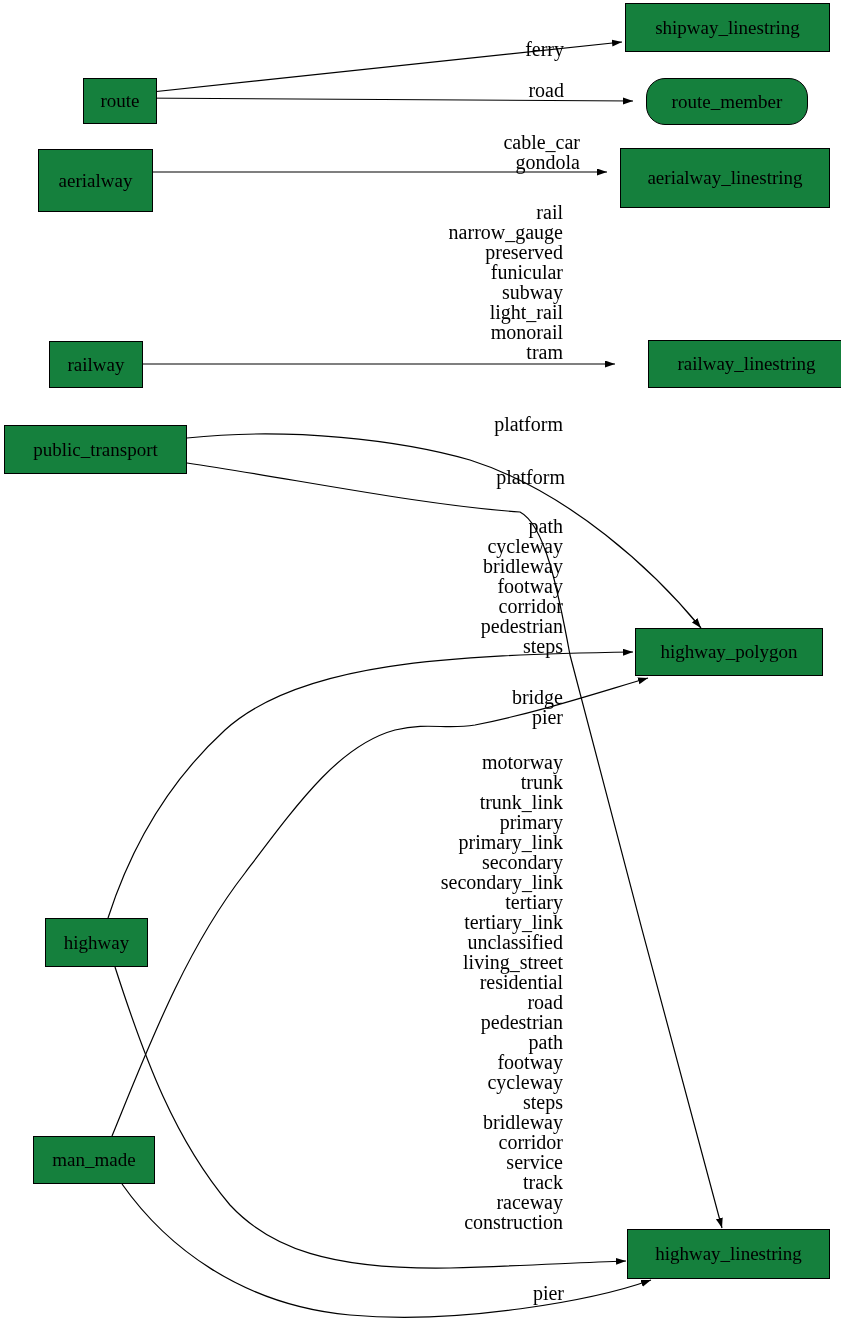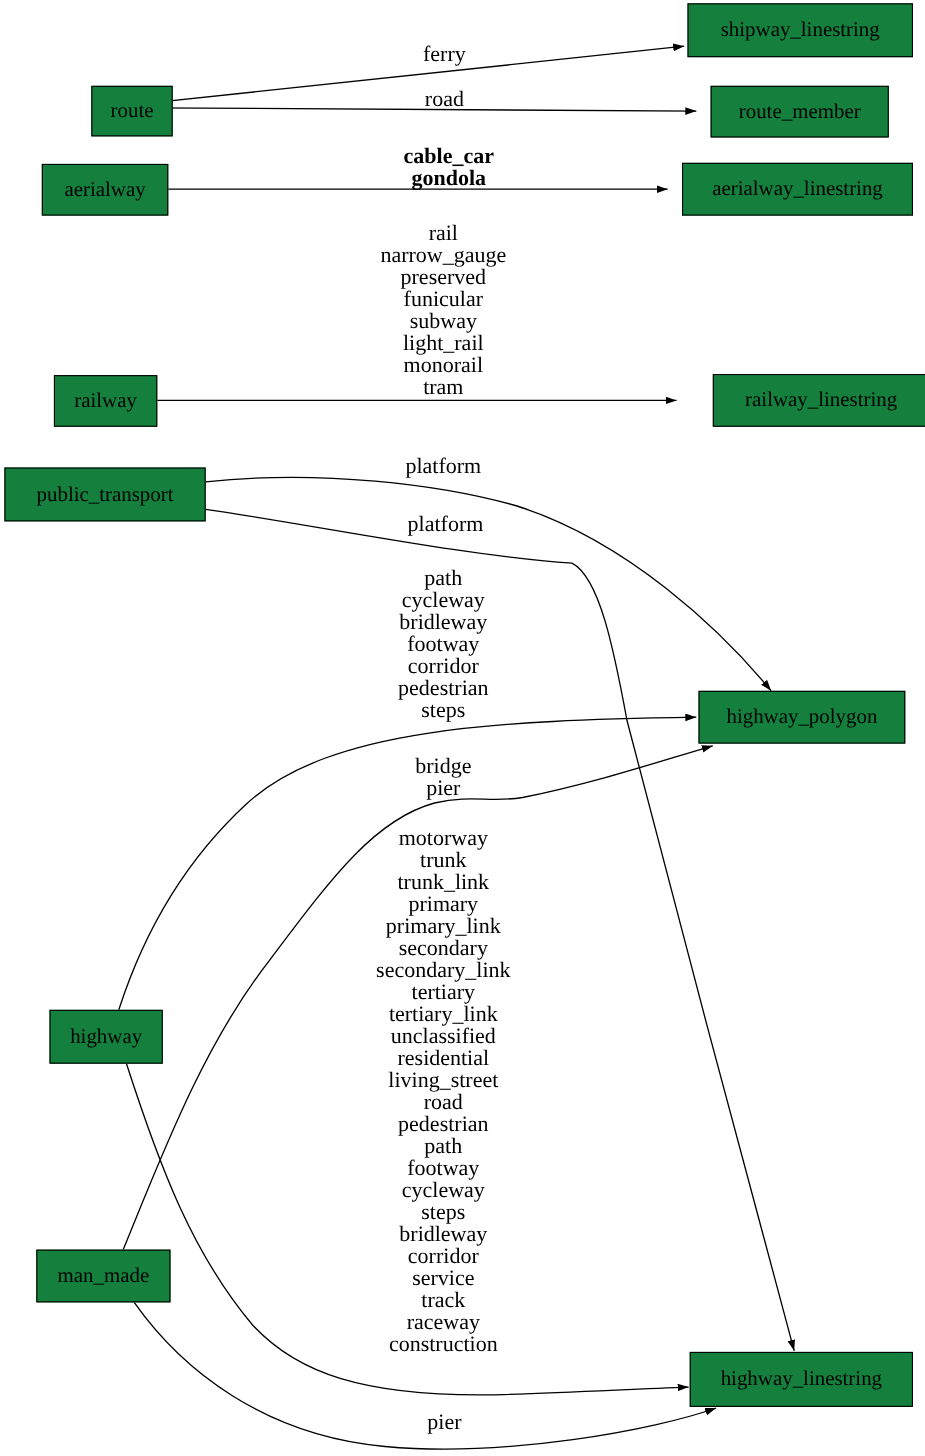--- a/index.html
+++ b/index.html
@@ -25,21 +25,21 @@
     display: flex;
     align-items: center;
     justify-content: center;
     font-size: 19px;
     line-height: 20px;
     white-space: nowrap;
   }
   .edge-label {
     position: absolute;
     width: 320px;
-    text-align: center;
+    text-align: right;
     font-size: 20px;
     line-height: 20px;
     white-space: nowrap;
     pointer-events: none;
   }
   .edge-label div { height: 20px; }
   path.edge {
     fill: none;
     stroke: #000000;
     stroke-width: 1.2;
@@ -65,62 +65,62 @@
         <path class="edge" d="M108 918 C130 850,165 785,225 730 C300 662,450 655,633 652" marker-end="url(#arrowhead)"></path>
         <path class="edge" d="M112 1136 C148 1048,185 950,245 873 C300 800,340 745,395 730 C430 722,445 730,475 725 C540 712,600 692,648 678" marker-end="url(#arrowhead)"></path>
         <path class="edge" d="M115 967 C145 1060,175 1140,230 1205 C270 1248,330 1270,450 1268 C520 1266,570 1263,626 1261" marker-end="url(#arrowhead)"></path>
         <path class="edge" d="M122 1184 C165 1245,240 1305,350 1315 C460 1325,595 1300,651 1280" marker-end="url(#arrowhead)"></path>
       </g>
   </svg>
   <div id="node-group">
       <div class="node" style="left: 59px; top: 78px; width: 74px; height: 46px; margin-left: 24px;">
         <span>route</span>
       </div>
-      <div class="node" style="left: 38px; top: 149px; width: 115px; height: 47px;">
+      <div class="node" style="left: 38px; top: 149px; width: 115px; height: 63px;">
         <span>aerialway</span>
       </div>
       <div class="node" style="left: 49px; top: 341px; width: 94px; height: 47px;">
         <span>railway</span>
       </div>
       <div class="node" style="left: 4px; top: 425px; width: 183px; height: 49px;">
         <span>public_transport</span>
       </div>
       <div class="node" style="left: 45px; top: 918px; width: 103px; height: 49px;">
         <span>highway</span>
       </div>
       <div class="node" style="left: 33px; top: 1136px; width: 122px; height: 48px;">
         <span>man_made</span>
       </div>
       <div class="node" style="left: 625px; top: 3px; width: 205px; height: 49px;">
         <span>shipway_linestring</span>
       </div>
-      <div class="node" style="left: 646px; top: 78px; width: 162px; height: 47px;">
+      <div class="node" style="left: 646px; top: 78px; width: 162px; height: 47px; border-radius: 19px;">
         <span>route_member</span>
       </div>
-      <div class="node" style="left: 620px; top: 148px; width: 210px; height: 48px; text-align: center;">
+      <div class="node" style="left: 620px; top: 148px; width: 210px; height: 60px; text-align: center;">
         <span>aerialway_linestring</span>
       </div>
       <div class="node" style="left: 648px; top: 340px; width: 197px; height: 48px;">
         <span>railway_linestring</span>
       </div>
       <div class="node" style="left: 635px; top: 628px; width: 188px; height: 48px;">
         <span>highway_polygon</span>
       </div>
       <div class="node" style="left: 627px; top: 1229px; width: 203px; height: 50px;">
         <span>highway_linestring</span>
       </div>
     </div>
   <div id="label-group">
       <div class="edge-label" style="left: 244px; top: 39px;">
         <div>ferry</div>
       </div>
       <div class="edge-label" style="left: 244px; top: 80px;">
         <div>road</div>
       </div>
-      <div class="edge-label" style="left: 248px; top: 132px; font-weight: bold;">
+      <div class="edge-label" style="left: 260px; top: 132px;">
         <div>cable_car</div>
         <div>gondola</div>
       </div>
       <div class="edge-label" style="left: 243px; top: 202px;">
         <div>rail</div>
         <div>narrow_gauge</div>
         <div>preserved</div>
         <div>funicular</div>
         <div>subway</div>
         <div>light_rail</div>
@@ -150,22 +150,22 @@
         <div>motorway</div>
         <div>trunk</div>
         <div>trunk_link</div>
         <div>primary</div>
         <div>primary_link</div>
         <div>secondary</div>
         <div>secondary_link</div>
         <div>tertiary</div>
         <div>tertiary_link</div>
         <div>unclassified</div>
+        <div>living_street</div>
         <div>residential</div>
-        <div>living_street</div>
         <div>road</div>
         <div>pedestrian</div>
         <div>path</div>
         <div>footway</div>
         <div>cycleway</div>
         <div>steps</div>
         <div>bridleway</div>
         <div>corridor</div>
         <div>service</div>
         <div>track</div>

